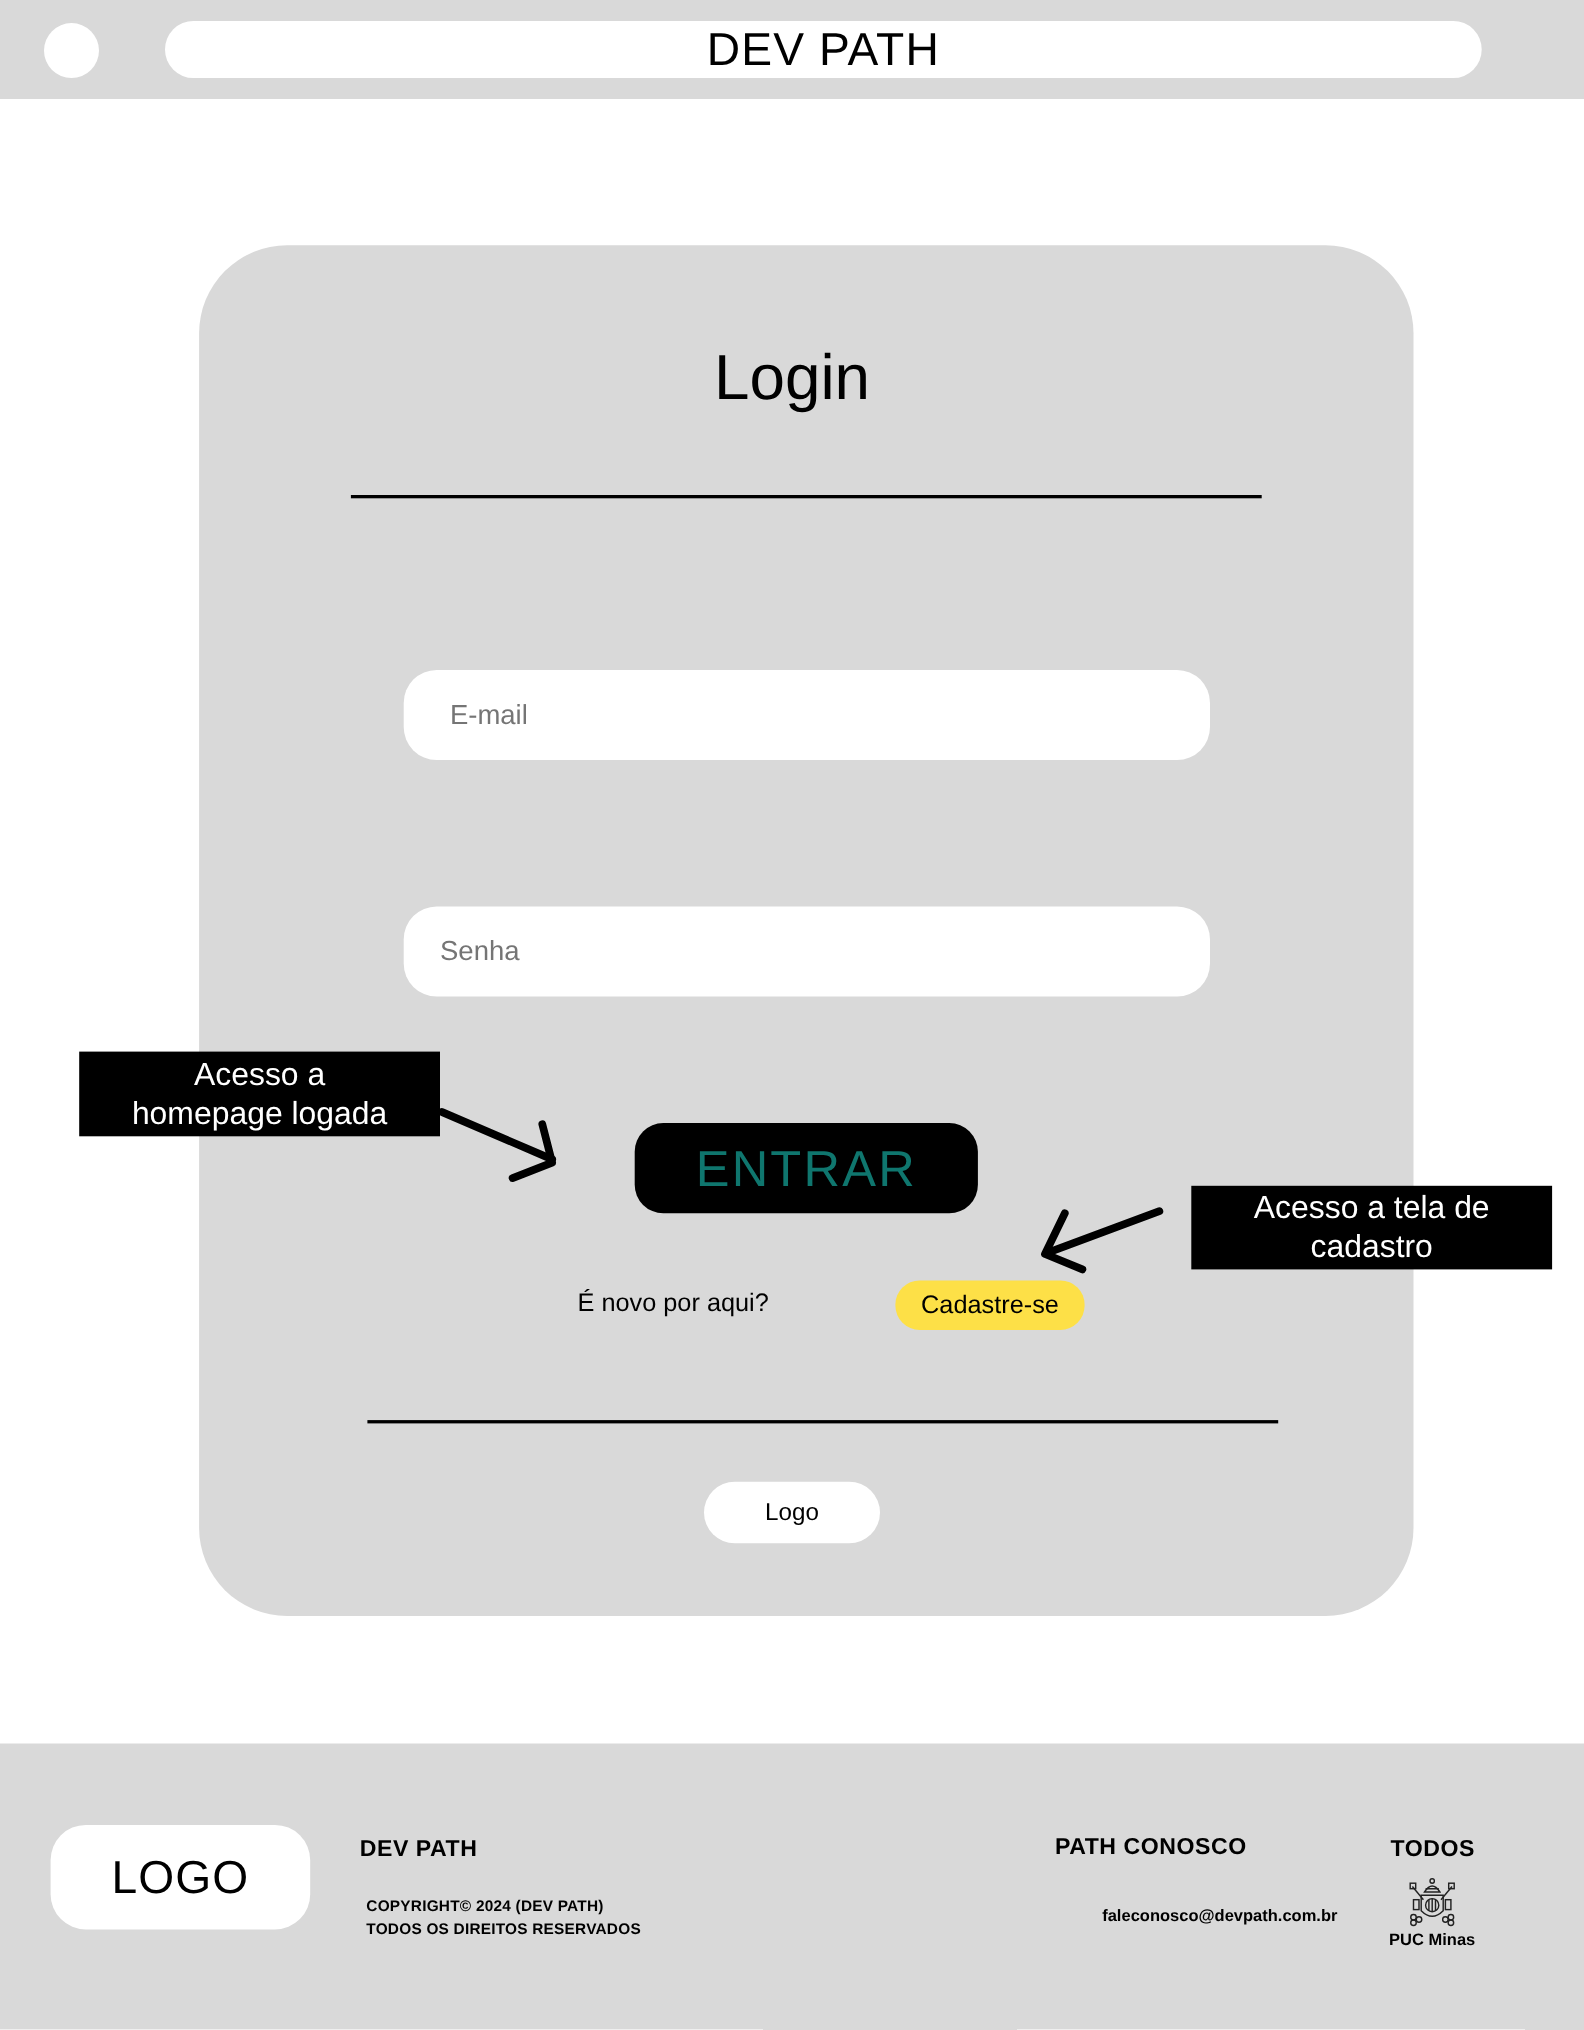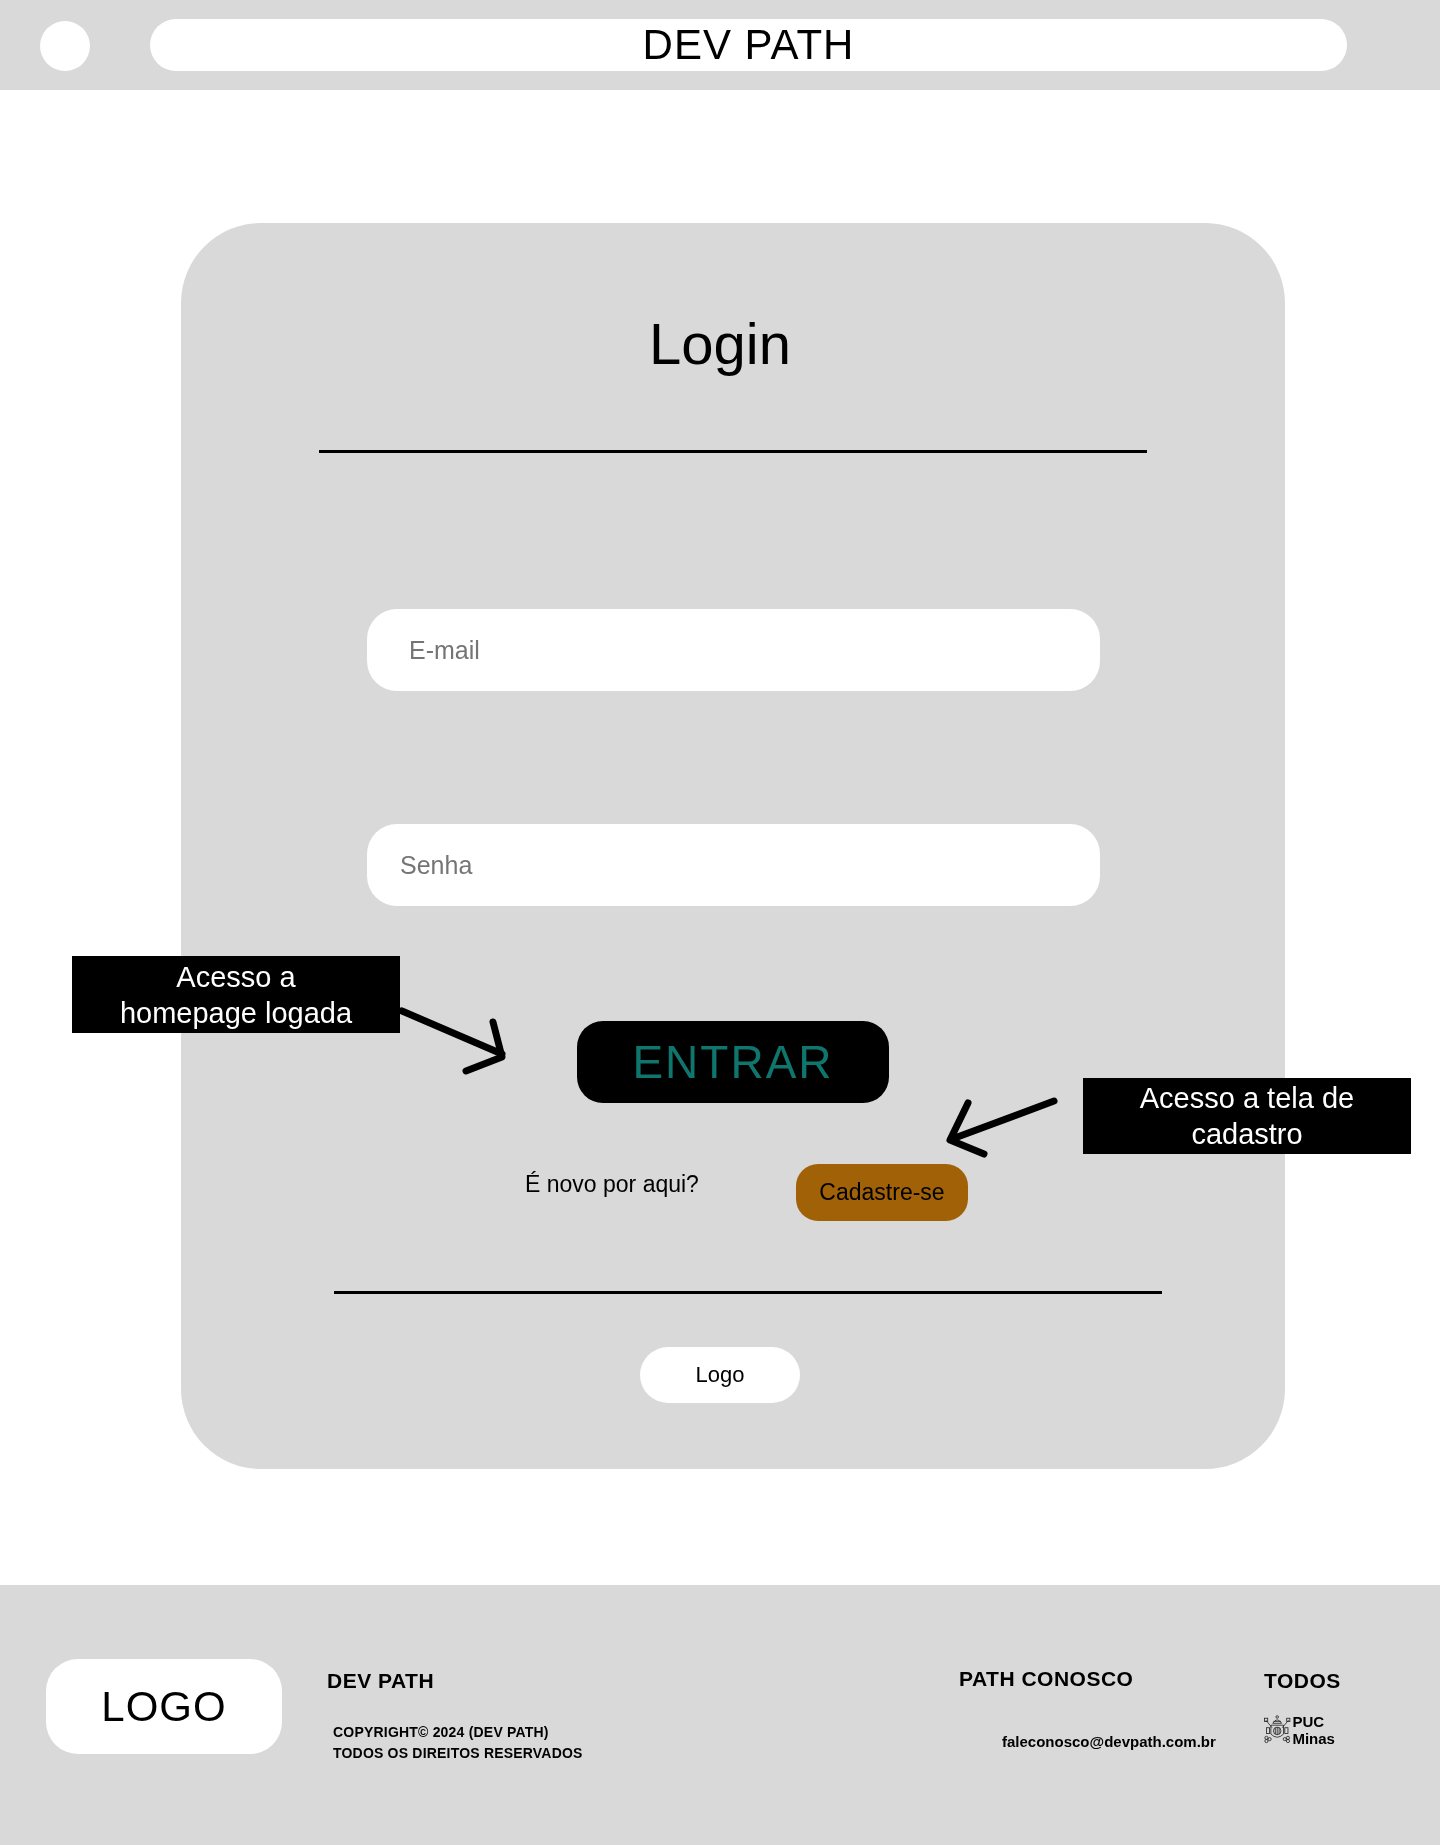--- a/index.html
+++ b/index.html
@@ -20,21 +20,21 @@
 
     .field { position: absolute; left: 367px; width: 733px; height: 82px; background: #fff; border-radius: 30px;
       display: flex; align-items: center; font-size: 25px; color: #000; border: none; outline: none; }
     .field.email { top: 609px; padding-left: 42px; }
     .field.senha { top: 824px; padding-left: 33px; }
 
     .enter-btn { position: absolute; left: 577px; top: 1021px; width: 312px; height: 82px; background: #000; border-radius: 26px;
       color: #0f766e; font-size: 46px; letter-spacing: 2px; display: flex; align-items: center; justify-content: center; cursor: pointer; }
 
     .new-here { position: absolute; left: 525px; top: 1171px; font-size: 23px; color: #000; }
-    .signup-btn { position: absolute; left: 796px; top: 1164px; width: 172px; height: 57px; background: #a16207; border-radius: 22px;
+    .signup-btn { position: absolute; left: 814px; top: 1164px; width: 172px; height: 45px; background: #fde047; border-radius: 22px;
       font-size: 23px; display: flex; align-items: center; justify-content: center; cursor: pointer; }
 
     .logo-pill { position: absolute; left: 640px; top: 1347px; width: 160px; height: 56px; background: #fff; border-radius: 28px;
       font-size: 22px; display: flex; align-items: center; justify-content: center; }
 
     .annotation { position: absolute; background: #000; color: #fff; font-size: 29px; text-align: center; line-height: 36px;
       display: flex; flex-direction: column; align-items: center; justify-content: center; }
     .annotation.left { left: 72px; top: 956px; width: 328px; height: 77px; }
     .annotation.right { left: 1083px; top: 1078px; width: 328px; height: 76px; }
 
@@ -42,21 +42,21 @@
 
     .footer { position: absolute; left: 0; top: 1585px; width: 1440px; height: 260px; background: #d9d9d9; }
     .footer-logo { position: absolute; left: 46px; top: 74px; width: 236px; height: 95px; background: #fff; border-radius: 32px;
       display: flex; align-items: center; justify-content: center; font-size: 42px; letter-spacing: 1px; }
     .footer-h { position: absolute; font-size: 21px; font-weight: 700; letter-spacing: 0.5px; }
     .footer-h.devpath { left: 327px; top: 84px; }
     .footer-h.contact { left: 959px; top: 82px; }
     .footer-h.apoio { left: 1264px; top: 84px; }
     .copyright { position: absolute; left: 333px; top: 137px; font-size: 14px; font-weight: 700; line-height: 21px; letter-spacing: 0.2px; }
     .email-link { position: absolute; left: 1002px; top: 148px; font-size: 15px; font-weight: 700; color: #000; text-decoration: none; }
-    .puc { position: absolute; left: 1262px; top: 120px; width: 80px; display: flex; flex-direction: row; align-items: center; }
+    .puc { position: absolute; left: 1262px; top: 120px; width: 80px; display: flex; flex-direction: column; align-items: center; }
     .puc-name { font-size: 15px; font-weight: 700; margin-top: 2px; }
   </style>
 </head>
 <body>
 
 <header class="header">
   <div class="header-dot"></div>
   <div class="header-bar">
     <span class="header-title">DEV PATH</span>
   </div>

